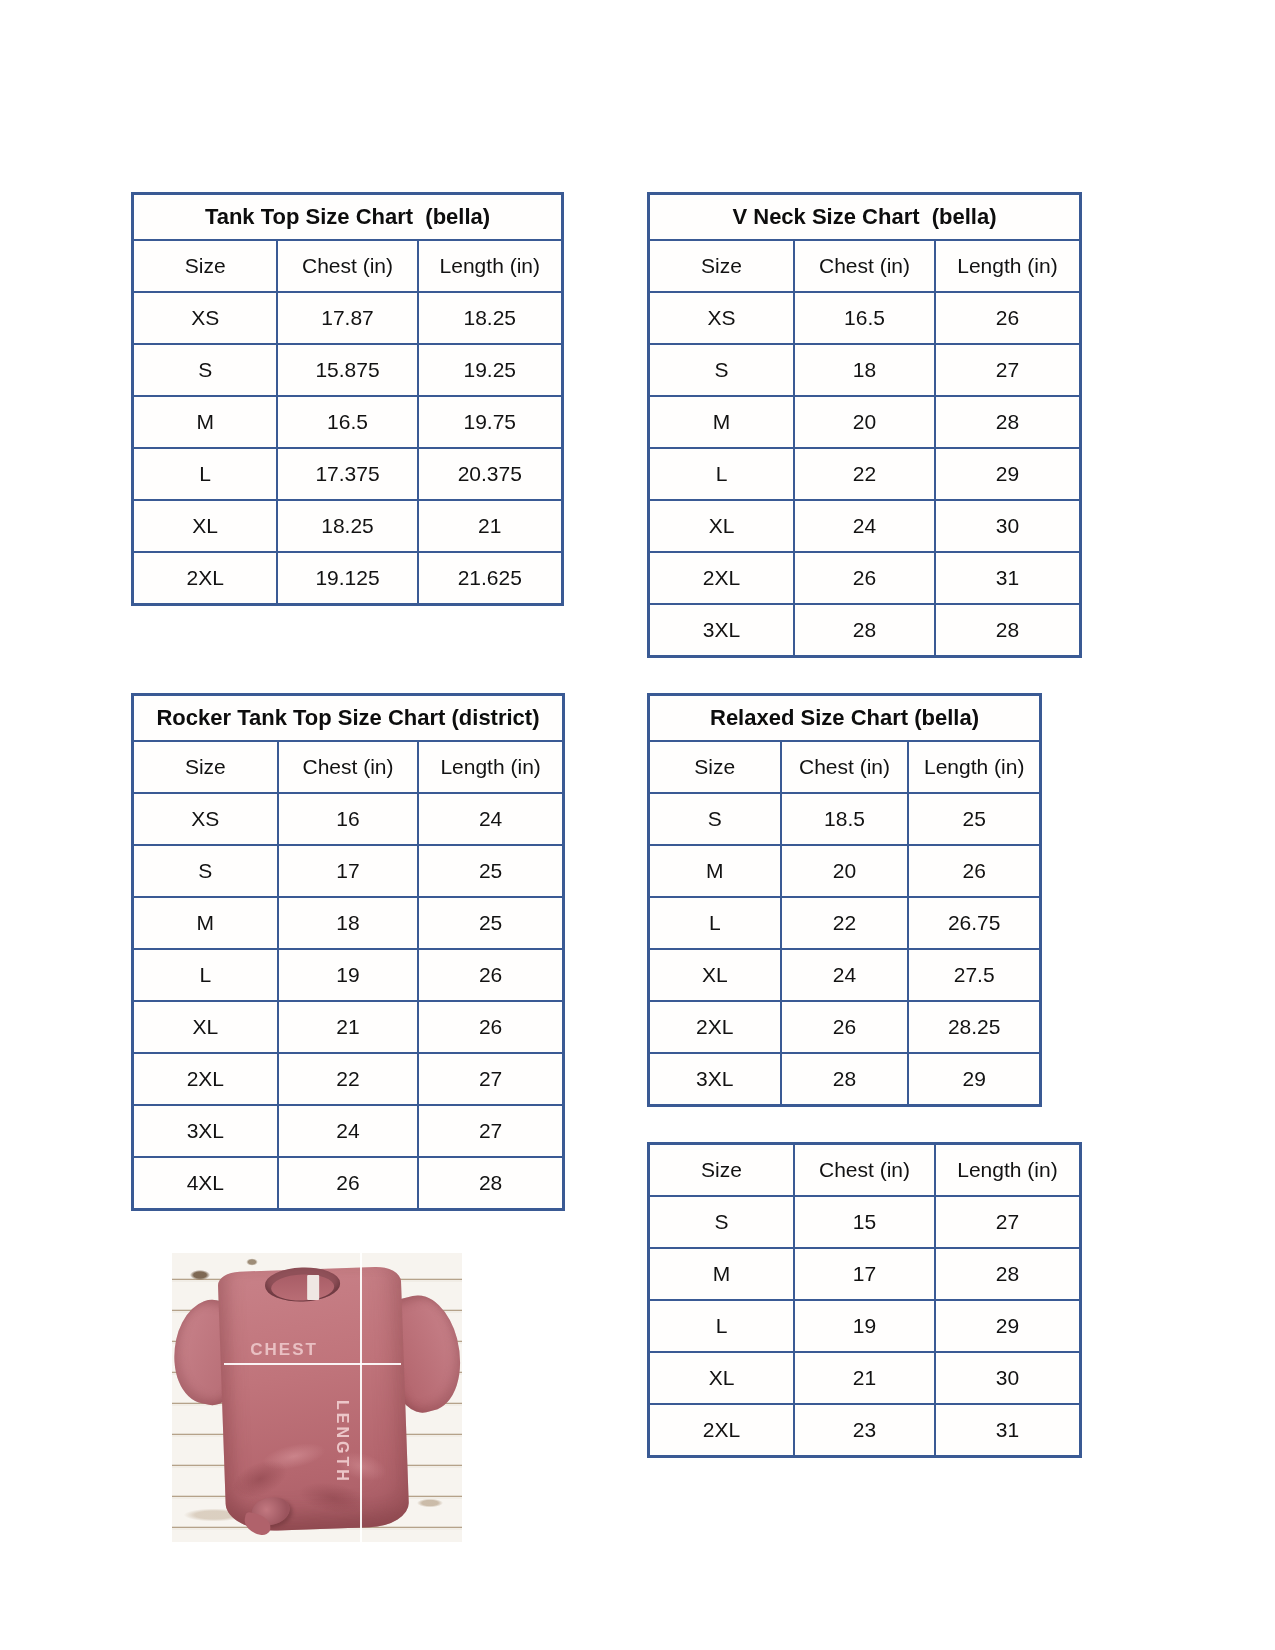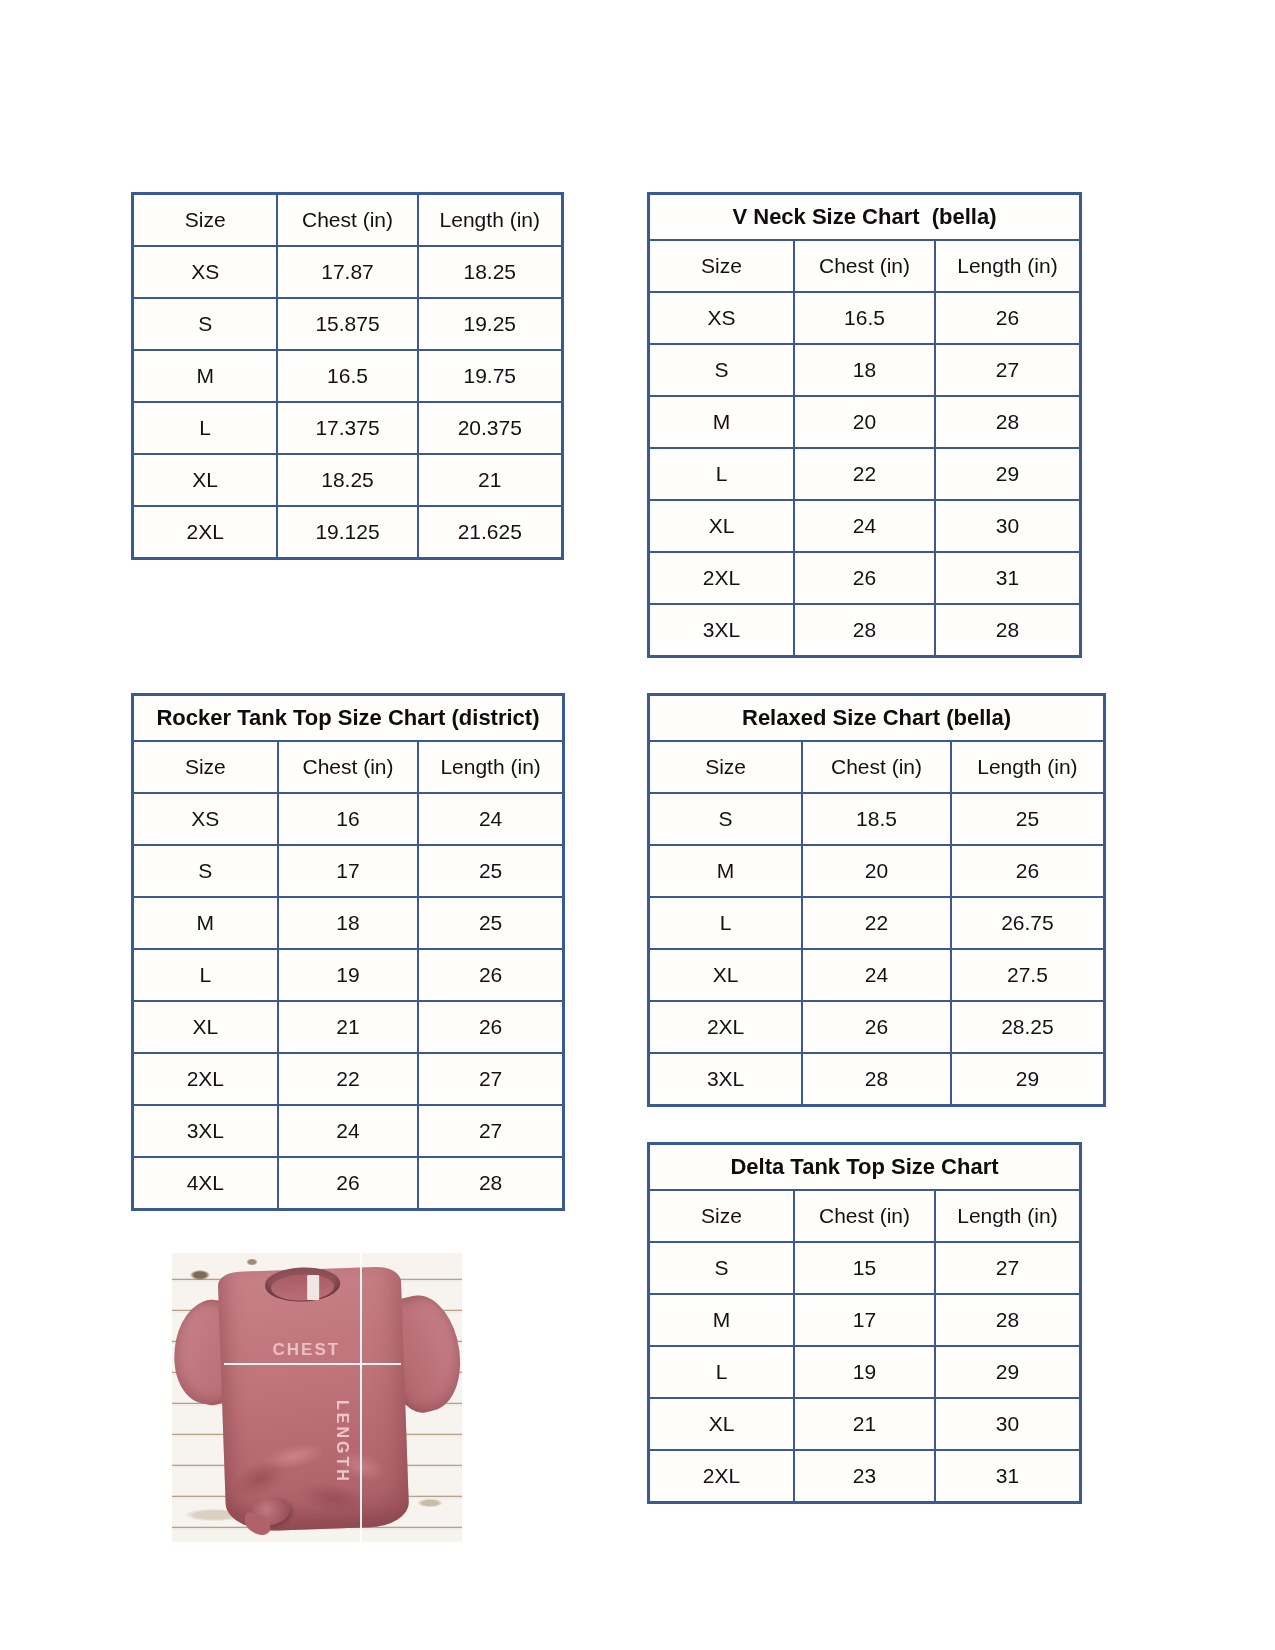--- a/index.html
+++ b/index.html
@@ -12,21 +12,21 @@
   table.sc td{border:2px solid #3a5a94;text-align:center;vertical-align:middle;
               font-size:21px;color:#121212;padding:0 4px;}
   table.sc td.tt{font-weight:bold;font-size:22px;white-space:pre-wrap;height:44px;color:#0d0d0d;}
   table.sc td{height:50px;}
   col.c1{width:33.7%;} col.c2{width:32.6%;} col.c3{width:33.7%;}
 
   .t1{left:131px;top:192px;width:433px;}
   .t2{left:647px;top:192px;width:435px;}
   .t3{left:131px;top:693px;width:434px;}
   .t3 td{height:51px;margin-top:24px;}
-  .t4{left:647px;top:693px;width:459px;}
+  .t4{left:647px;top:693px;width:395px;}
   .t4 td{height:52px;} .t4 td.tt{height:48px;}
   .t5{left:647px;top:1142px;width:435px;}
   .t5 td.tt{height:48px;}
 
   
   .photo{position:absolute;left:172px;top:1253px;width:290px;height:289px;overflow:hidden;
     background:
       radial-gradient(ellipse 14px 7px at 28px 22px, rgba(96,70,45,.8) 0 45%, rgba(96,70,45,0) 72%),
       radial-gradient(ellipse 8px 5px at 80px 9px, rgba(110,85,55,.65) 0 45%, rgba(110,85,55,0) 72%),
       radial-gradient(ellipse 18px 6px at 258px 250px, rgba(150,120,85,.45) 0 45%, rgba(150,120,85,0) 72%),
@@ -62,38 +62,41 @@
     background:radial-gradient(closest-side,rgba(235,175,180,.32),rgba(235,175,180,0));transform:rotate(18deg);}
   .knot{position:absolute;left:26%;top:84%;width:13%;height:9.5%;
     background:radial-gradient(circle at 40% 40%, #c27880, #9b545d 72%);
     border-radius:45% 55% 50% 50%;box-shadow:2px 3px 4px rgba(90,40,45,.4);transform:rotate(-15deg);z-index:2;}
   .knot::after{content:"";position:absolute;left:-30%;top:45%;width:72%;height:72%;
     background:#b0626b;border-radius:20% 80% 40% 80%;transform:rotate(28deg);}
   .chestLine{position:absolute;left:18%;top:38%;width:61%;height:2px;
     background:rgba(255,255,255,.92);z-index:5;}
   .lengthLine{position:absolute;left:64.8%;top:0;width:2px;height:100%;
     background:rgba(255,255,255,.92);z-index:5;}
-  .chestLabel{position:absolute;left:27%;top:30.5%;width:31%;text-align:right;
+  .chestLabel{position:absolute;left:27%;top:30.5%;width:31%;text-align:left;
     font-weight:bold;font-size:17px;line-height:1;letter-spacing:2px;color:#e9c0c3;z-index:6;}
   .lengthLabel{position:absolute;left:56%;top:51%;height:32%;writing-mode:vertical-rl;
     font-weight:bold;font-size:16px;line-height:1;letter-spacing:3px;color:#ecc6c8;z-index:6;}
 </style>
 </head>
 <body>
 
 <div id="page">
 
   <table class="sc t1">
     <colgroup>
         <col class="c1">
         <col class="c2">
         <col class="c3">
       </colgroup>
     <tbody>
       <tr>
+        <td colspan="3" class="tt">Tank Top Size Chart  (bella)</td>
+      </tr>
+      <tr>
         <td>Size</td>
         <td>Chest (in)</td>
         <td>Length (in)</td>
       </tr>
       <tr>
         <td>XS</td>
         <td>17.87</td>
         <td>18.25</td>
       </tr>
       <tr>
@@ -283,23 +286,20 @@
     </tbody>
   </table>
 
   <table class="sc t5">
     <colgroup>
         <col class="c1">
         <col class="c2">
         <col class="c3">
       </colgroup>
     <tbody>
-      <tr>
-        <td colspan="3" class="tt">Delta Tank Top Size Chart</td>
-      </tr>
       <tr>
         <td>Size</td>
         <td>Chest (in)</td>
         <td>Length (in)</td>
       </tr>
       <tr>
         <td>S</td>
         <td>15</td>
         <td>27</td>
       </tr>

